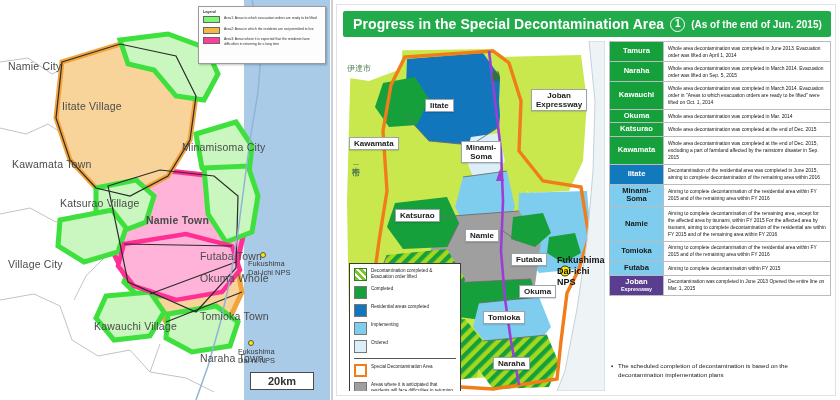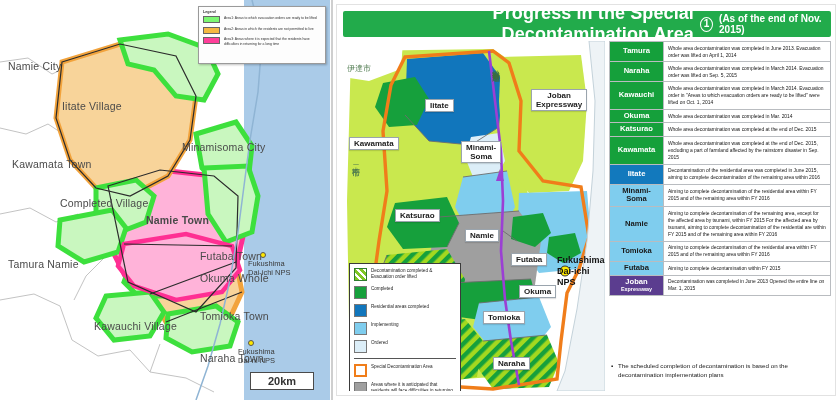--- a/index.html
+++ b/index.html
@@ -61,21 +61,21 @@
   
   #slide {
     position: absolute; left: 336px; top: 4px; width: 500px; height: 392px;
     background: #ffffff; border: 1px solid #e2e2e2;
   }
   #slide-header {
     position:absolute; left: 6px; top: 6px; width: 488px; height: 26px;
     background: #22ab4b; border-radius: 2px;
     display:flex; align-items:center; padding-left: 10px; gap: 6px;
   }
-  #slide-title { color:#fff; font-weight:bold; font-size: 18px; letter-spacing:.1px;text-align:right; }
+  #slide-title { color:#fff; font-weight:bold; font-size: 14px; letter-spacing:.1px;text-align:right; }
   #circled-one {
     display:inline-flex; align-items:center; justify-content:center;
     width: 15px; height: 15px; border:1.6px solid #fff; border-radius:50%;
     color:#fff; font-size: 10px; font-weight:bold; line-height:1;
   }
   #slide-asof { color:#fff; font-weight:bold; font-size: 10px; }
 
   
   #map {
     position:absolute; left: 6px; top: 36px; width: 262px; height: 350px;
@@ -187,25 +187,25 @@
         <path d="M166 322 L242 292"></path>
       </g>
 
       <path d="M252 0 L262 40 L258 92 L250 140 L244 186 L238 232 L230 280 L220 324 L208 366 L196 400" fill="none" stroke="#8fb4d4" stroke-width="1.5"></path>
     </svg>
 
     <div class="l-label" style="left:8px;  top:60px;">Namie City</div>
     <div class="l-label" style="left:62px; top:100px;">Iitate Village</div>
     <div class="l-label" style="left:12px; top:126px;margin-top:32px;">Kawamata Town</div>
     <div class="l-label" style="left:182px;top:129px;margin-top:12px;">Minamisoma City</div>
-    <div class="l-label" style="left:60px; top:197px;">Completed Village</div>
+    <div class="l-label" style="left:60px; top:197px;">Katsurao Village</div>
     <div class="l-label" style="left:146px;top:214px;font-weight:bold;">Namie Town</div>
     <div class="l-label" style="left:200px;top:250px;">Futaba Town</div>
     <div class="l-label" style="left:200px;top:272px;">Okuma Whole</div>
-    <div class="l-label" style="left:8px;  top:258px;">Tamura Namie</div>
+    <div class="l-label" style="left:8px;  top:258px;">Village City</div>
     <div class="l-label" style="left:200px;top:310px;">Tomioka Town</div>
     <div class="l-label" style="left:94px;top:320px;">Kawauchi Village</div>
     <div class="l-label" style="left:200px;top:352px;">Naraha Town</div>
 
     <div class="npsdot" style="left:260px; top:252px;"></div>
     <div class="nps-label" style="left:248px; top:260px;">
       <span>Fukushima</span><br>
       <span>Dai-ichi NPS</span>
     </div>
     <div class="npsdot" style="left:248px; top:340px;"></div>
@@ -233,21 +233,21 @@
     <div class="scalebar">20km</div>
   </div>
 
   <div id="divider"></div>
 
   <div id="slide">
 
     <div id="slide-header">
       <span id="slide-title">Progress in the Special Decontamination Area</span>
       <span id="circled-one">1</span>
-      <span id="slide-asof">(As of the end of Nov. 2015)</span>
+      <span id="slide-asof">(As of the end of Jun. 2015)</span>
     </div>
 
     <div id="map">
       <svg width="262" height="350" style="position:absolute;left:0;top:0;">
         <defs>
           <pattern id="hatchG" width="9" height="9" patternTransform="rotate(45)" patternUnits="userSpaceOnUse">
             <rect width="9" height="9" fill="#a4d81f"></rect>
             <rect width="4.5" height="9" fill="#16a03c"></rect>
           </pattern>
         </defs>

